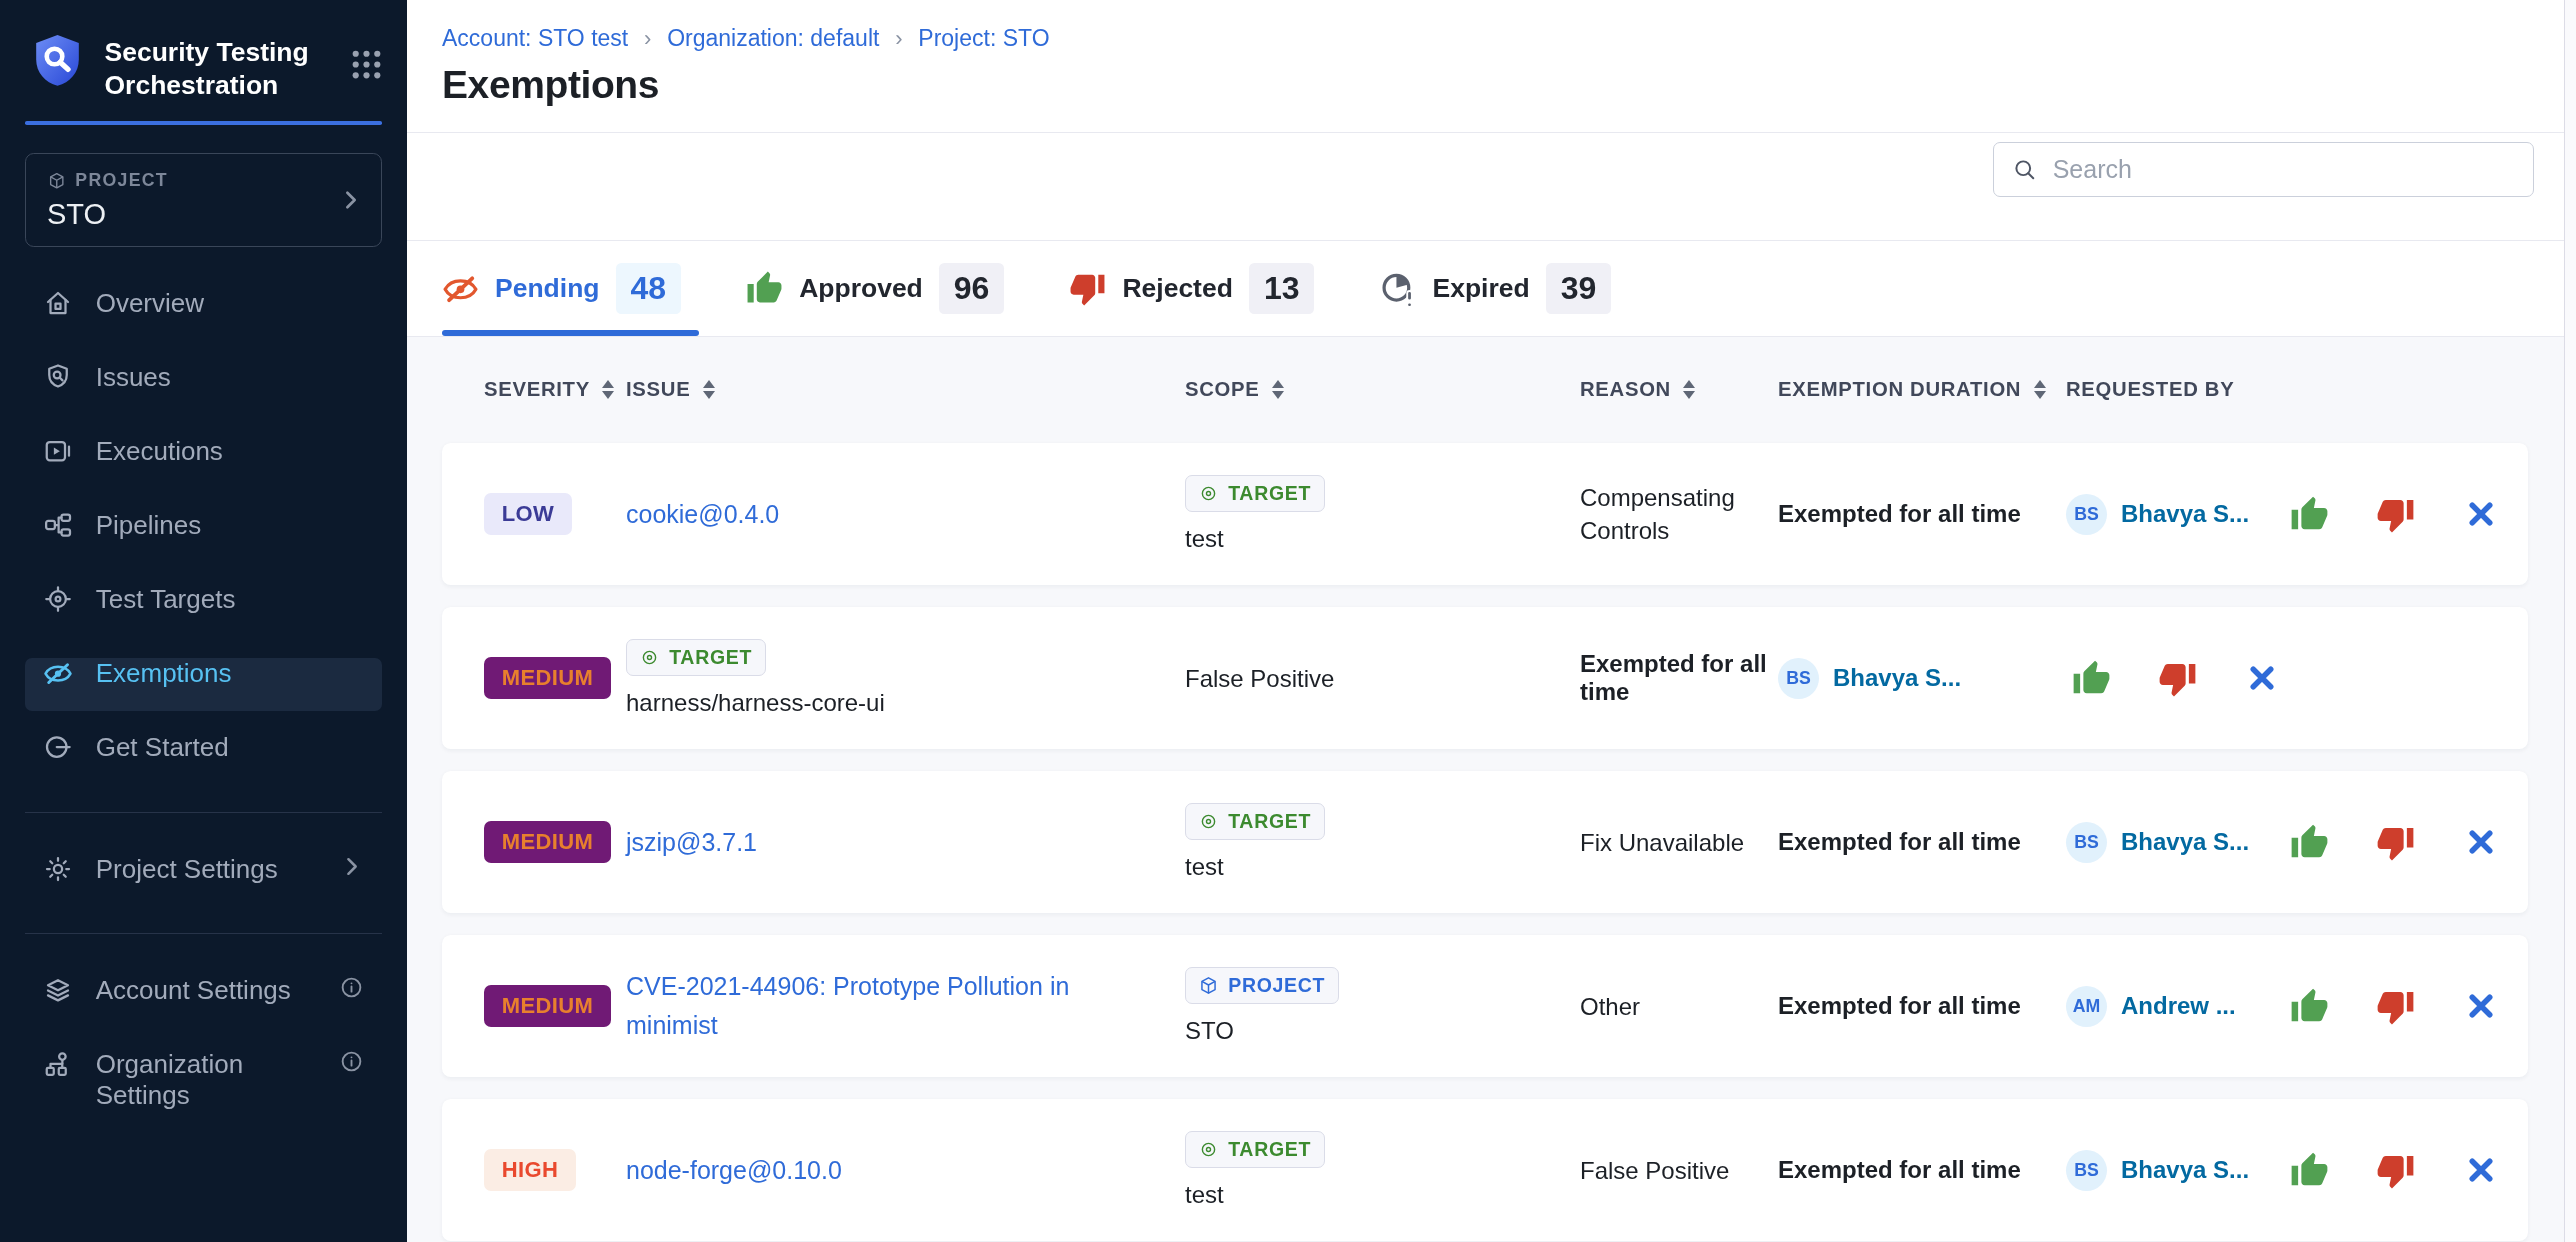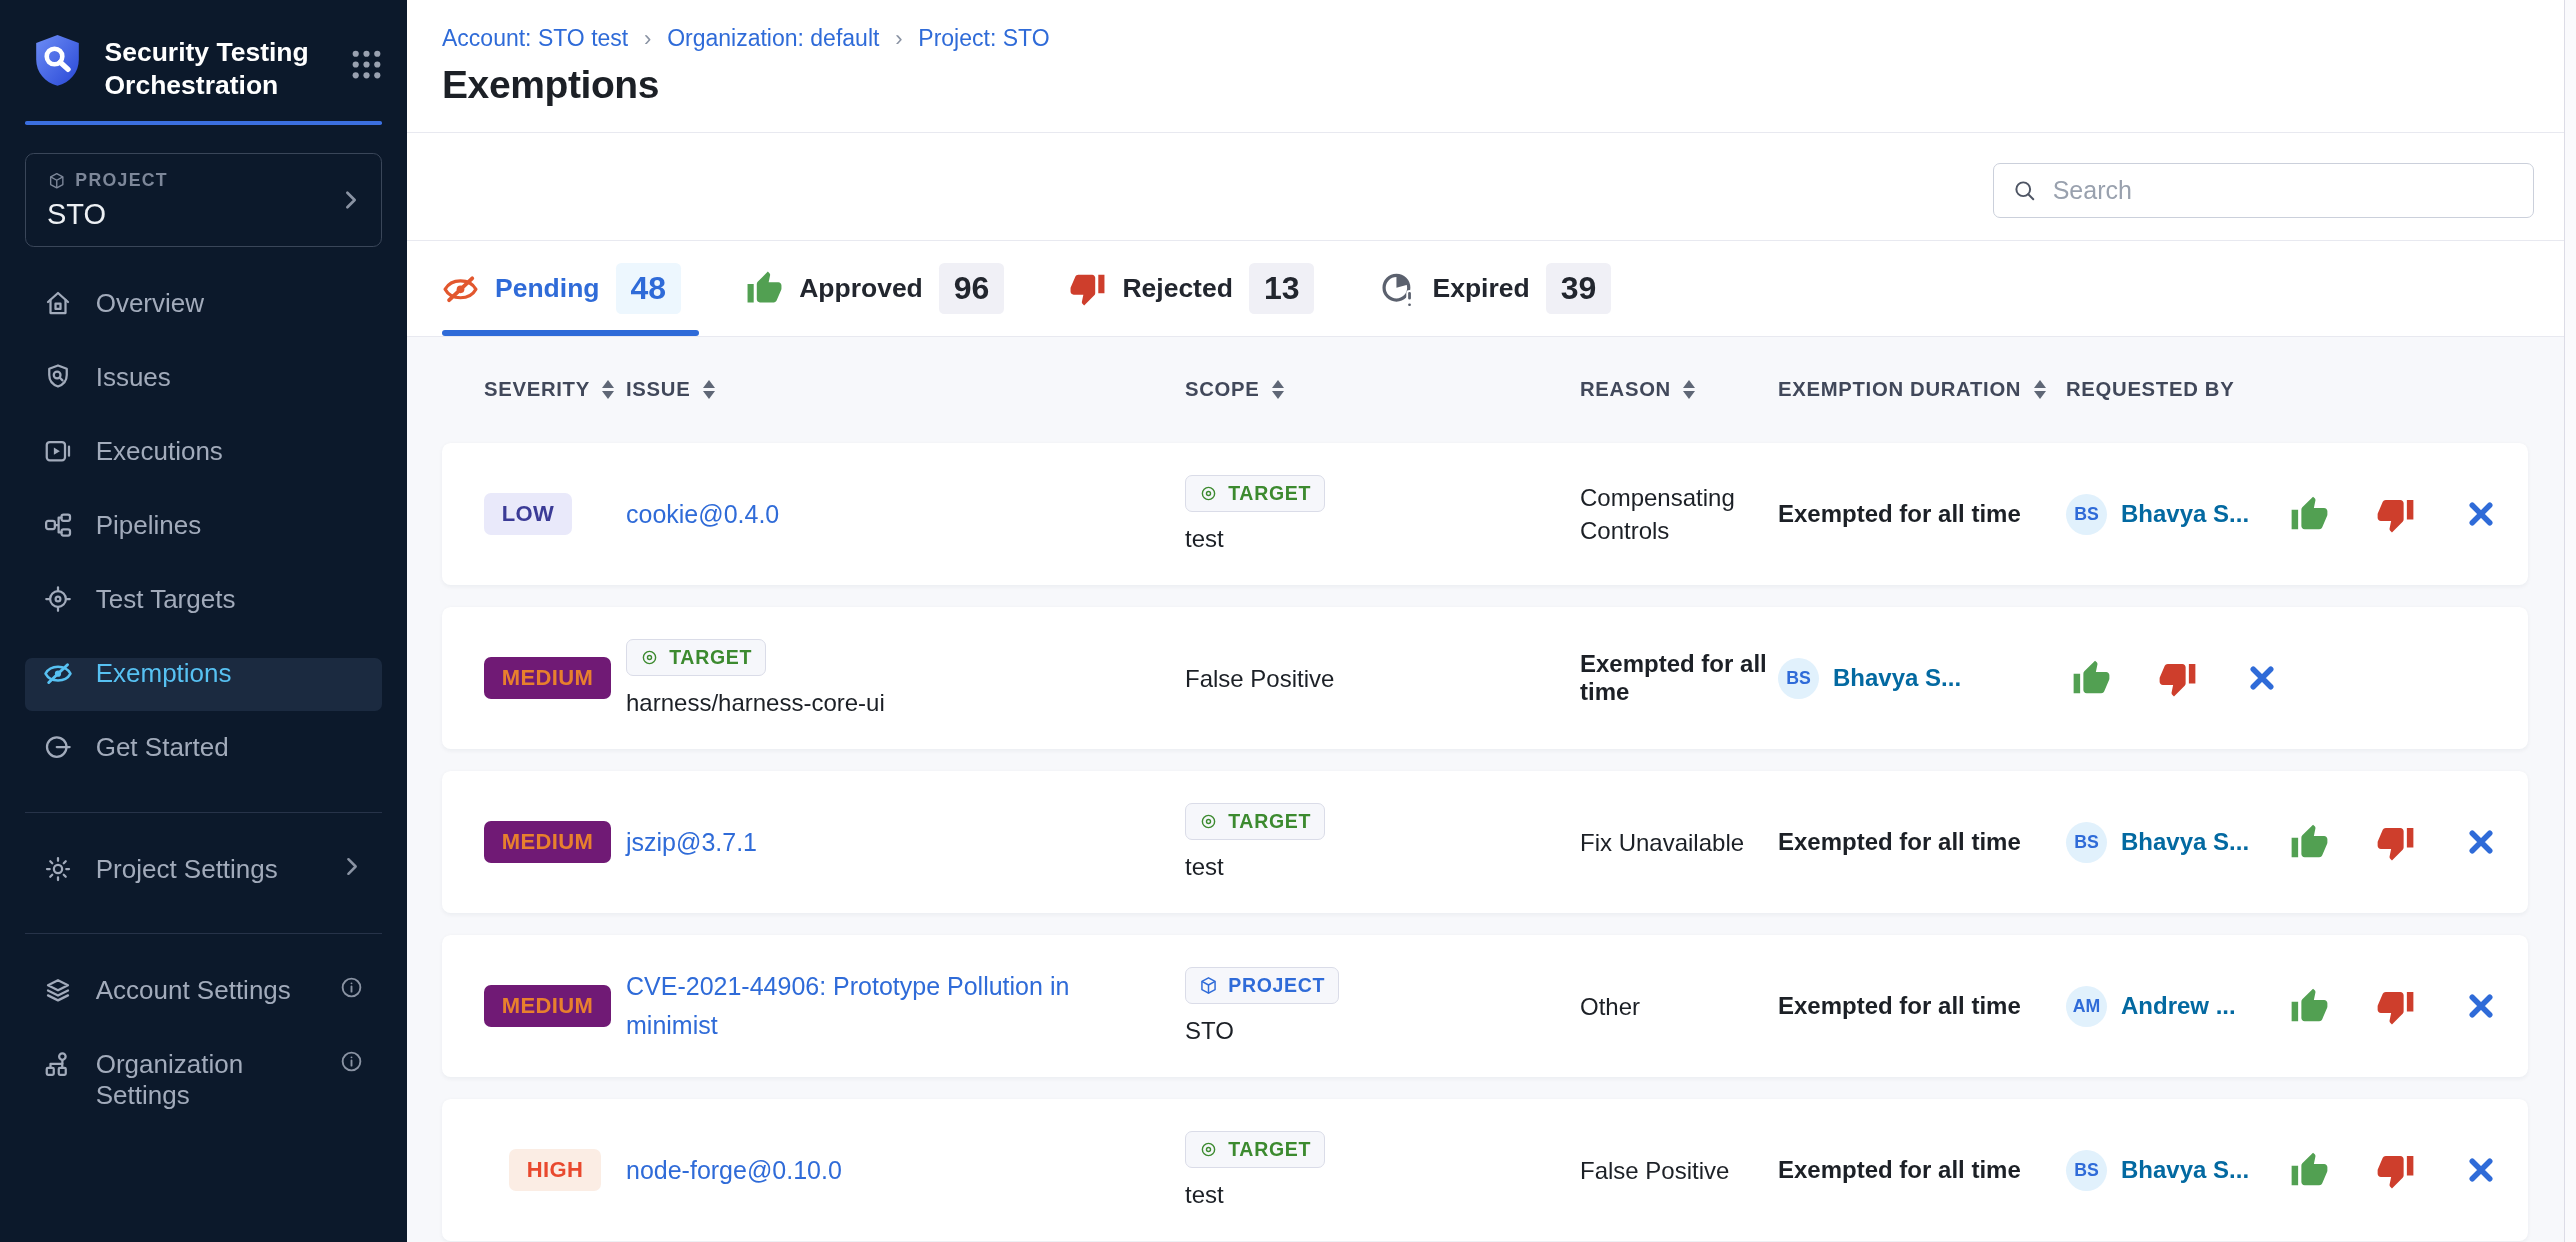--- a/index.html
+++ b/index.html
@@ -43,21 +43,21 @@
   .v-scrollbar { position:absolute; right:0; top:0; width:12.4px; height:100%;
     background:#FAFAFC; border-left:1.8px solid #DCDCE6; z-index:6; cursor:pointer; }
 
   .page-header { height:133px; padding:25px 48px 0 35px; border-bottom:1.8px solid #E8E9F0; background:#fff; }
   .breadcrumb { display:flex; align-items:center; gap:14px; font-size:23px; }
   .crumb { color:#2F6BD8; cursor:pointer; }
   .crumb-sep { color:#8A93A3; font-size:22px; padding:0 1.8px; }
   .page-title { font-size:39px; font-weight:700; color:#1C2026; margin-top:10.6px; letter-spacing:-0.4px; }
 
   .search-row { height:108px; border-bottom:1.8px solid #E8E9F0; position:relative; background:#fff; }
-  .search-box { position:absolute; right:42px; top:30px; width:541px; height:55px;
+  .search-box { position:absolute; right:42px; top:9px; width:541px; height:55px;
     border:1.8px solid #CBD0DB; border-radius:7px; display:flex; align-items:center;
     padding:0 17.7px; gap:14px; background:#fff; }
   .search-box svg { width:25px; height:25px; color:#4E5564; flex-shrink:0; }
   .search-input { border:none; outline:none; font-size:25px; color:#1C2026; flex:1; min-width:0;
     font-family:"Liberation Sans","DejaVu Sans",sans-serif; background:transparent; }
   .search-input::placeholder { color:#99A1AE; }
 
   .tabs-row { height:96px; border-bottom:1.8px solid #E8E9F0; display:flex; align-items:center;
     padding-left:35px; position:relative; background:#fff; }
   .tab { display:flex; align-items:center; gap:16px; margin-right:65px; cursor:pointer; }
@@ -80,21 +80,21 @@
     border-bottom:8px solid #5F6776; }
   .sort .down { width:0; height:0; border-left:6.2px solid transparent; border-right:6.2px solid transparent;
     border-top:8px solid #5F6776; }
 
   .row-card { align-items:center; background:#fff; border-radius:8.8px; height:142px;
     margin-bottom:22px; padding-left:42px; box-shadow:0 1.8px 4.4px rgba(25,35,60,0.05); }
   .sev-badge { display:inline-block; padding:8px 17.7px; border-radius:7px;
     font-size:22px; font-weight:700; letter-spacing:0.4px; }
   .sev-low    { background:#E9E9FA; color:#3B3B96; }
   .sev-medium { background:#701a75; color:#E8802D; }
-  .sev-high   { background:#FBEDE4; color:#E9492E;margin-left:25px; }
+  .sev-high   { background:#FBEDE4; color:#E9492E; }
   .sev-cell { }
   .issue-link { font-size:25px; color:#2F6BD8; line-height:39px; padding-right:71px; cursor:pointer; }
   .scope-cell { display:flex; flex-direction:column; gap:12.4px; align-items:flex-start; }
   .scope-badge { display:flex; align-items:center; gap:8.8px; border:1.8px solid #DADCE8;
     background:#F6F7FB; border-radius:7px; padding:6.2px 12.4px; font-size:19.5px; font-weight:700;
     letter-spacing:0.7px; }
   .scope-badge svg { width:21px; height:21px; }
   .scope-target  { color:#3C8A2F; }
   .scope-project { color:#2F6BD8; }
   .scope-name { font-size:24px; color:#1C2026; }

